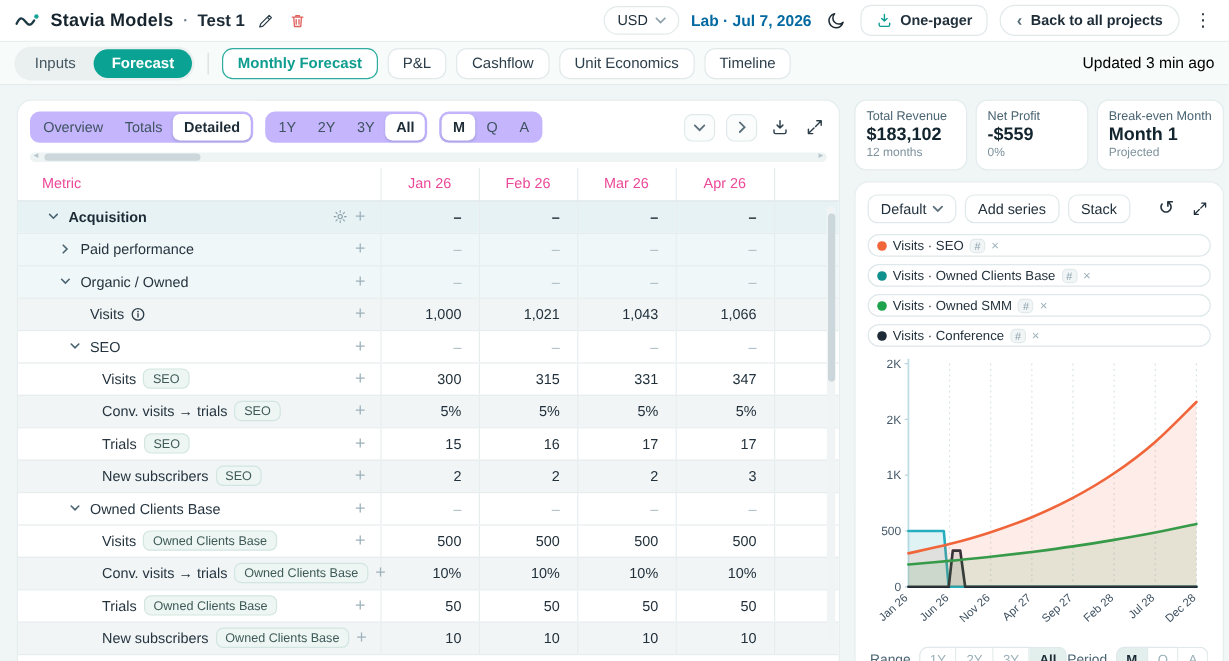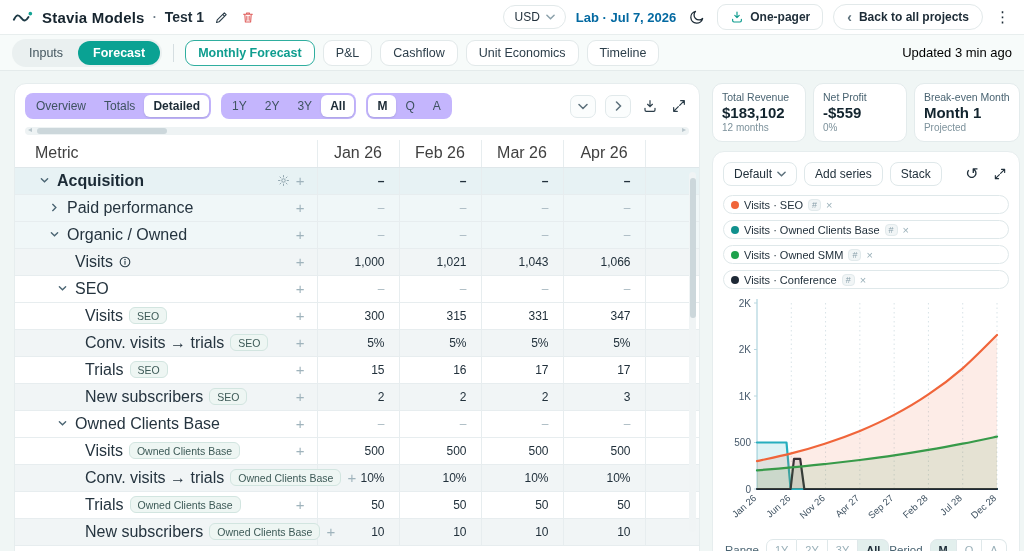--- a/index.html
+++ b/index.html
@@ -43,31 +43,31 @@
   .seg button { border:none; background:none; border-radius:6px; padding:4px 9px; font-size:12px; color:#3f5360; cursor:pointer; font-family:inherit; }
   .seg button.active { background:#fff; font-weight:bold; color:#1c2b36; box-shadow:0 1px 2px rgba(30,60,70,.15); }
   .tc-right { margin-left:auto; display:flex; align-items:center; gap:9px; }
   .sq-btn { width:26px; height:23px; background:#fbfdfd; border:1px solid #e1e9eb; border-radius:7px; display:flex; align-items:center; justify-content:center; cursor:pointer; color:#5c707b; }
   .hscroll { position:relative; height:8px; background:#eef3f4; border-radius:99px; margin:2px 10px 5px 10px; }
   .hscroll .harrow { position:absolute; top:-2px; font-size:8px; color:#b9c6cc; }
   .hscroll .thumb { position:absolute; left:12px; top:1px; height:6px; width:130px; background:#ccd7db; border-radius:99px; cursor:grab; }
   .table-wrap { position:relative; }
   table { border-collapse:collapse; width:100%; table-layout:fixed; }
   th, td { height:27px; border-bottom:1px solid #e7edef; font-weight:normal; padding:0; }
-  th { color:#404040; font-size:16px; border-bottom:1px solid #dfe7ea; }
+  th { color:#ec4899; font-size:12px; border-bottom:1px solid #dfe7ea; }
   th.metric-h { text-align:left; padding-left:20px; }
   th.month-h { text-align:center; }
   td.val { text-align:right; padding-right:14px; border-left:1px solid #e7edef; font-size:12px; color:#22313c; }
   td.val.muted { color:#a7b8c0; }
   td.val.boldv { font-weight:bold; }
   td.stub { border-left:1px solid #e7edef; }
   td.metric { }
   .mcell { display:flex; align-items:center; gap:6px; padding-right:12px; height:100%; }
   .chev-slot { width:14px; display:flex; justify-content:center; flex:0 0 14px; color:#4a6472; }
-  .row-label { font-size:16px; color:#25343f; white-space:nowrap; }
+  .row-label { font-size:12px; color:#25343f; white-space:nowrap; }
   .row-label.bold { font-weight:bold; color:#1c2b36; }
   .tag-badge { background:#eef6f3; border:1px solid #d2e5e0; border-radius:6px; padding:1.5px 7px; font-size:10.5px; color:#3d5a57; white-space:nowrap; }
   .info-ic { color:#2c3e4a; }
   .gear-btn, .plus-btn { background:none; border:none; cursor:pointer; color:#9fb3bc; display:flex; align-items:center; }
   .gear-btn { margin-left:auto; color:#8aa0aa; }
   .plus-btn { font-size:15px; line-height:1; }
   .plus-only { margin-left:auto; }
   tr.t-section td { background:#e7f2f4; }
   tr.t-section-light td { background:#f0f7f8; }
   tr.t-alt td { background:#f1f5f6; }

